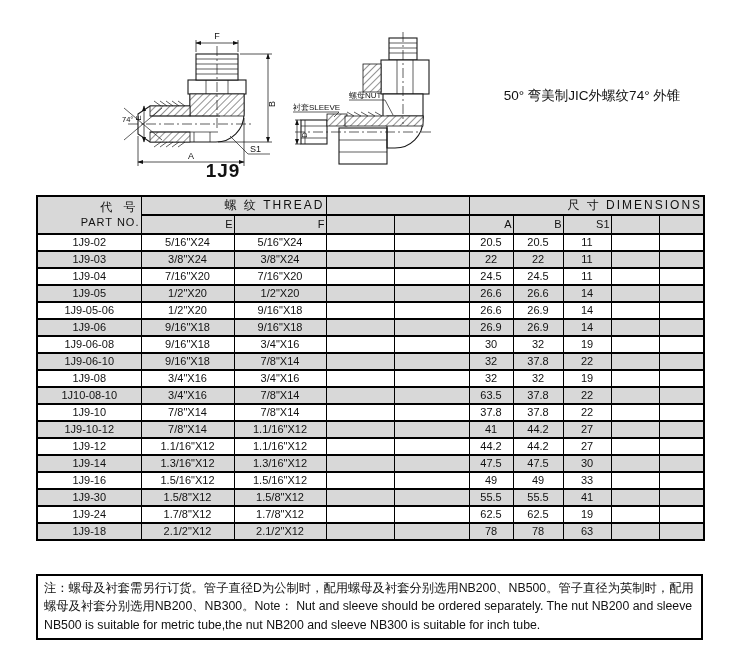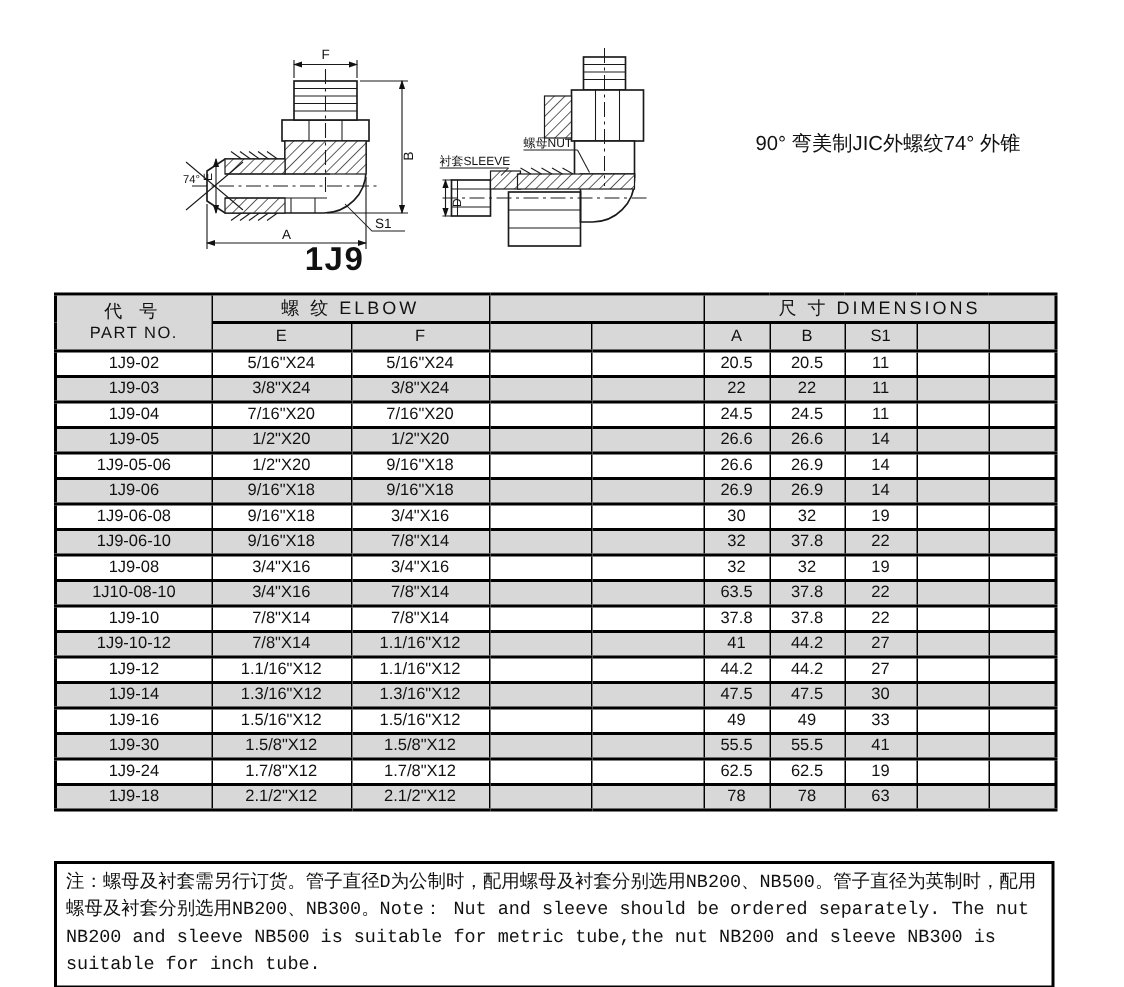--- a/index.html
+++ b/index.html
@@ -7,38 +7,38 @@
   body{
     width:749px; height:658px; background:#ffffff; position:relative; overflow:hidden;
     font-family:"Liberation Sans","DejaVu Sans",sans-serif; color:#000;
   }
   .abs{ position:absolute; }
 
   
   .title-block{ left:442px; top:86px; width:300px; text-align:center; font-size:13.5px; line-height:1.45; color:#111; }
 
   
-  .model-label{ left:168px; top:160px; width:110px; text-align:center; font-size:22px; font-weight:bold; letter-spacing:1px; color:#111; }
+  .model-label{ left:168px; top:160px; width:110px; text-align:center; font-size:19px; font-weight:bold; letter-spacing:1px; color:#111; }
 
   
   table.spec{ position:absolute; left:36px; top:195px; width:667px; border-collapse:collapse; table-layout:fixed;
               border:2px solid var(--ink); font-size:11px; }
   table.spec th, table.spec td{
     border:1px solid var(--ink); border-top-width:2px; border-bottom-width:2px;
     text-align:center; vertical-align:middle; height:16px; line-height:15px; padding:0 1px;
     overflow:hidden; white-space:nowrap; font-weight:normal; color:#111;
   }
-  table.spec thead th{ background:var(--hdr); height:19px; }
+  table.spec thead th{ background:var(--hdr); height:19px;text-align:right; }
   table.spec tbody tr.alt td{ background:var(--stripe); }
   .hdr-cn{ font-size:12px; letter-spacing:4px; }
   .hdr-sub{ font-size:11px; letter-spacing:1px; }
 
   
   .note-box{ left:36px; top:574px; width:667px; min-height:63px; border:2px solid var(--ink);
-             padding:3px 6px 4px 6px; font-size:12.3px; line-height:1.5; text-align:left; color:#111;font-family:Liberation Mono, monospace; }
+             padding:3px 6px 4px 6px; font-size:12.3px; line-height:1.5; text-align:left; color:#111; }
 
   svg text{ font-family:"Liberation Sans","DejaVu Sans",sans-serif; fill:#111; }
   svg .ln{ stroke:#1a1a1a; stroke-width:1.1; fill:none; }
   svg .fw{ stroke:#1a1a1a; stroke-width:1.1; fill:#ffffff; }
   svg .thin{ stroke:#1a1a1a; stroke-width:0.7; fill:none; }
   svg .dim{ stroke:#1a1a1a; stroke-width:0.75; fill:none; }
   svg .cl{ stroke:#1a1a1a; stroke-width:0.7; fill:none; stroke-dasharray:10 3 2 3; }
   svg .hatch{ fill:url(#hpat); stroke:#1a1a1a; stroke-width:0.8; }
 </style>
 </head>
@@ -176,21 +176,21 @@
   <line class="thin" x1="92" y1="80" x2="100" y2="95"></line>
 
   <text x="0" y="90" font-size="8">衬套SLEEVE</text>
   <line class="thin" x1="0" y1="92" x2="46" y2="92"></line>
   <line class="thin" x1="46" y1="92" x2="41" y2="97"></line>
 </svg>
 
 <div class="abs model-label">1J9</div>
 
 <div class="abs title-block">
-  <div>90° 弯美制JIC外螺纹74° 外锥</div>
+  <div>50° 弯美制JIC外螺纹74° 外锥</div>
 </div>
 
 <table class="spec">
   <colgroup>
     <col style="width:104px">
       <col style="width:93px">
       <col style="width:92px">
     <col style="width:68px">
       <col style="width:75px">
       <col style="width:44px">
@@ -198,21 +198,21 @@
       <col style="width:48px">
       <col style="width:48px">
       <col style="width:45px">
   </colgroup>
   <thead>
     <tr>
       <th rowspan="2">
         <div class="hdr-cn">代  号</div>
         <div class="hdr-sub">PART NO.</div>
       </th>
-      <th colspan="2" class="hdr-cn" style="letter-spacing:2px">螺  纹  ELBOW</th>
+      <th colspan="2" class="hdr-cn" style="letter-spacing:2px">螺  纹  THREAD</th>
       <th colspan="2"></th>
       <th colspan="5" class="hdr-cn" style="letter-spacing:2px">尺  寸  DIMENSIONS</th>
     </tr>
     <tr>
       <th>E</th>
       <th>F</th>
       <th></th>
       <th></th>
       <th>A</th>
       <th>B</th>

